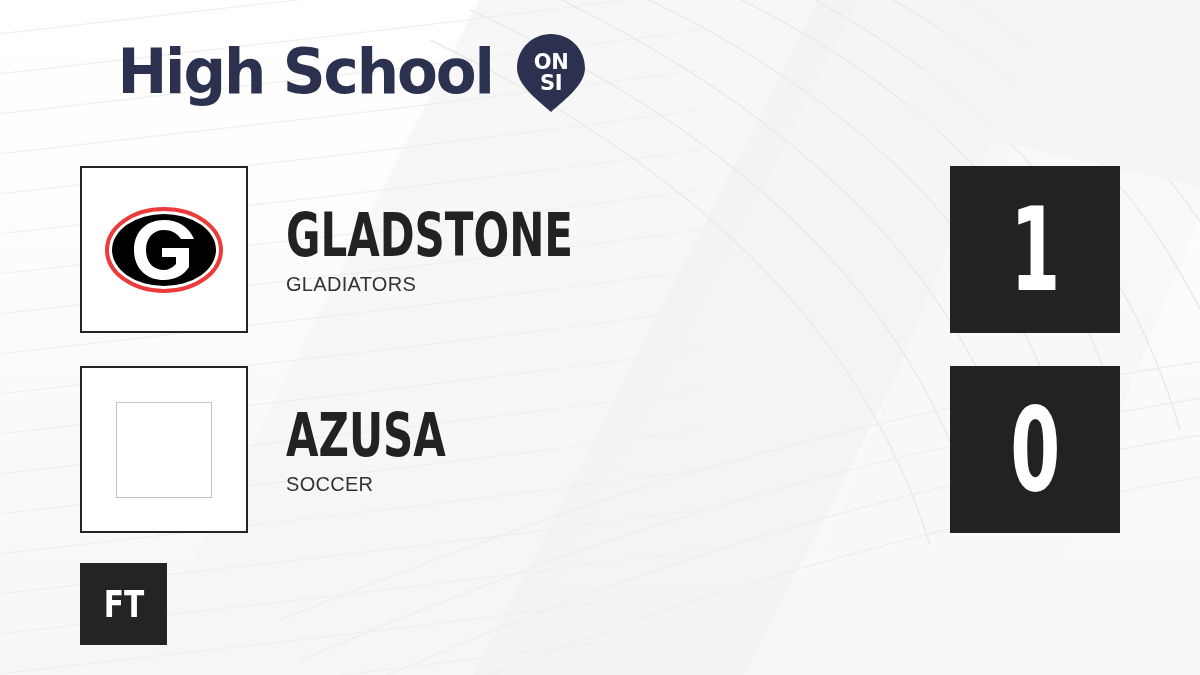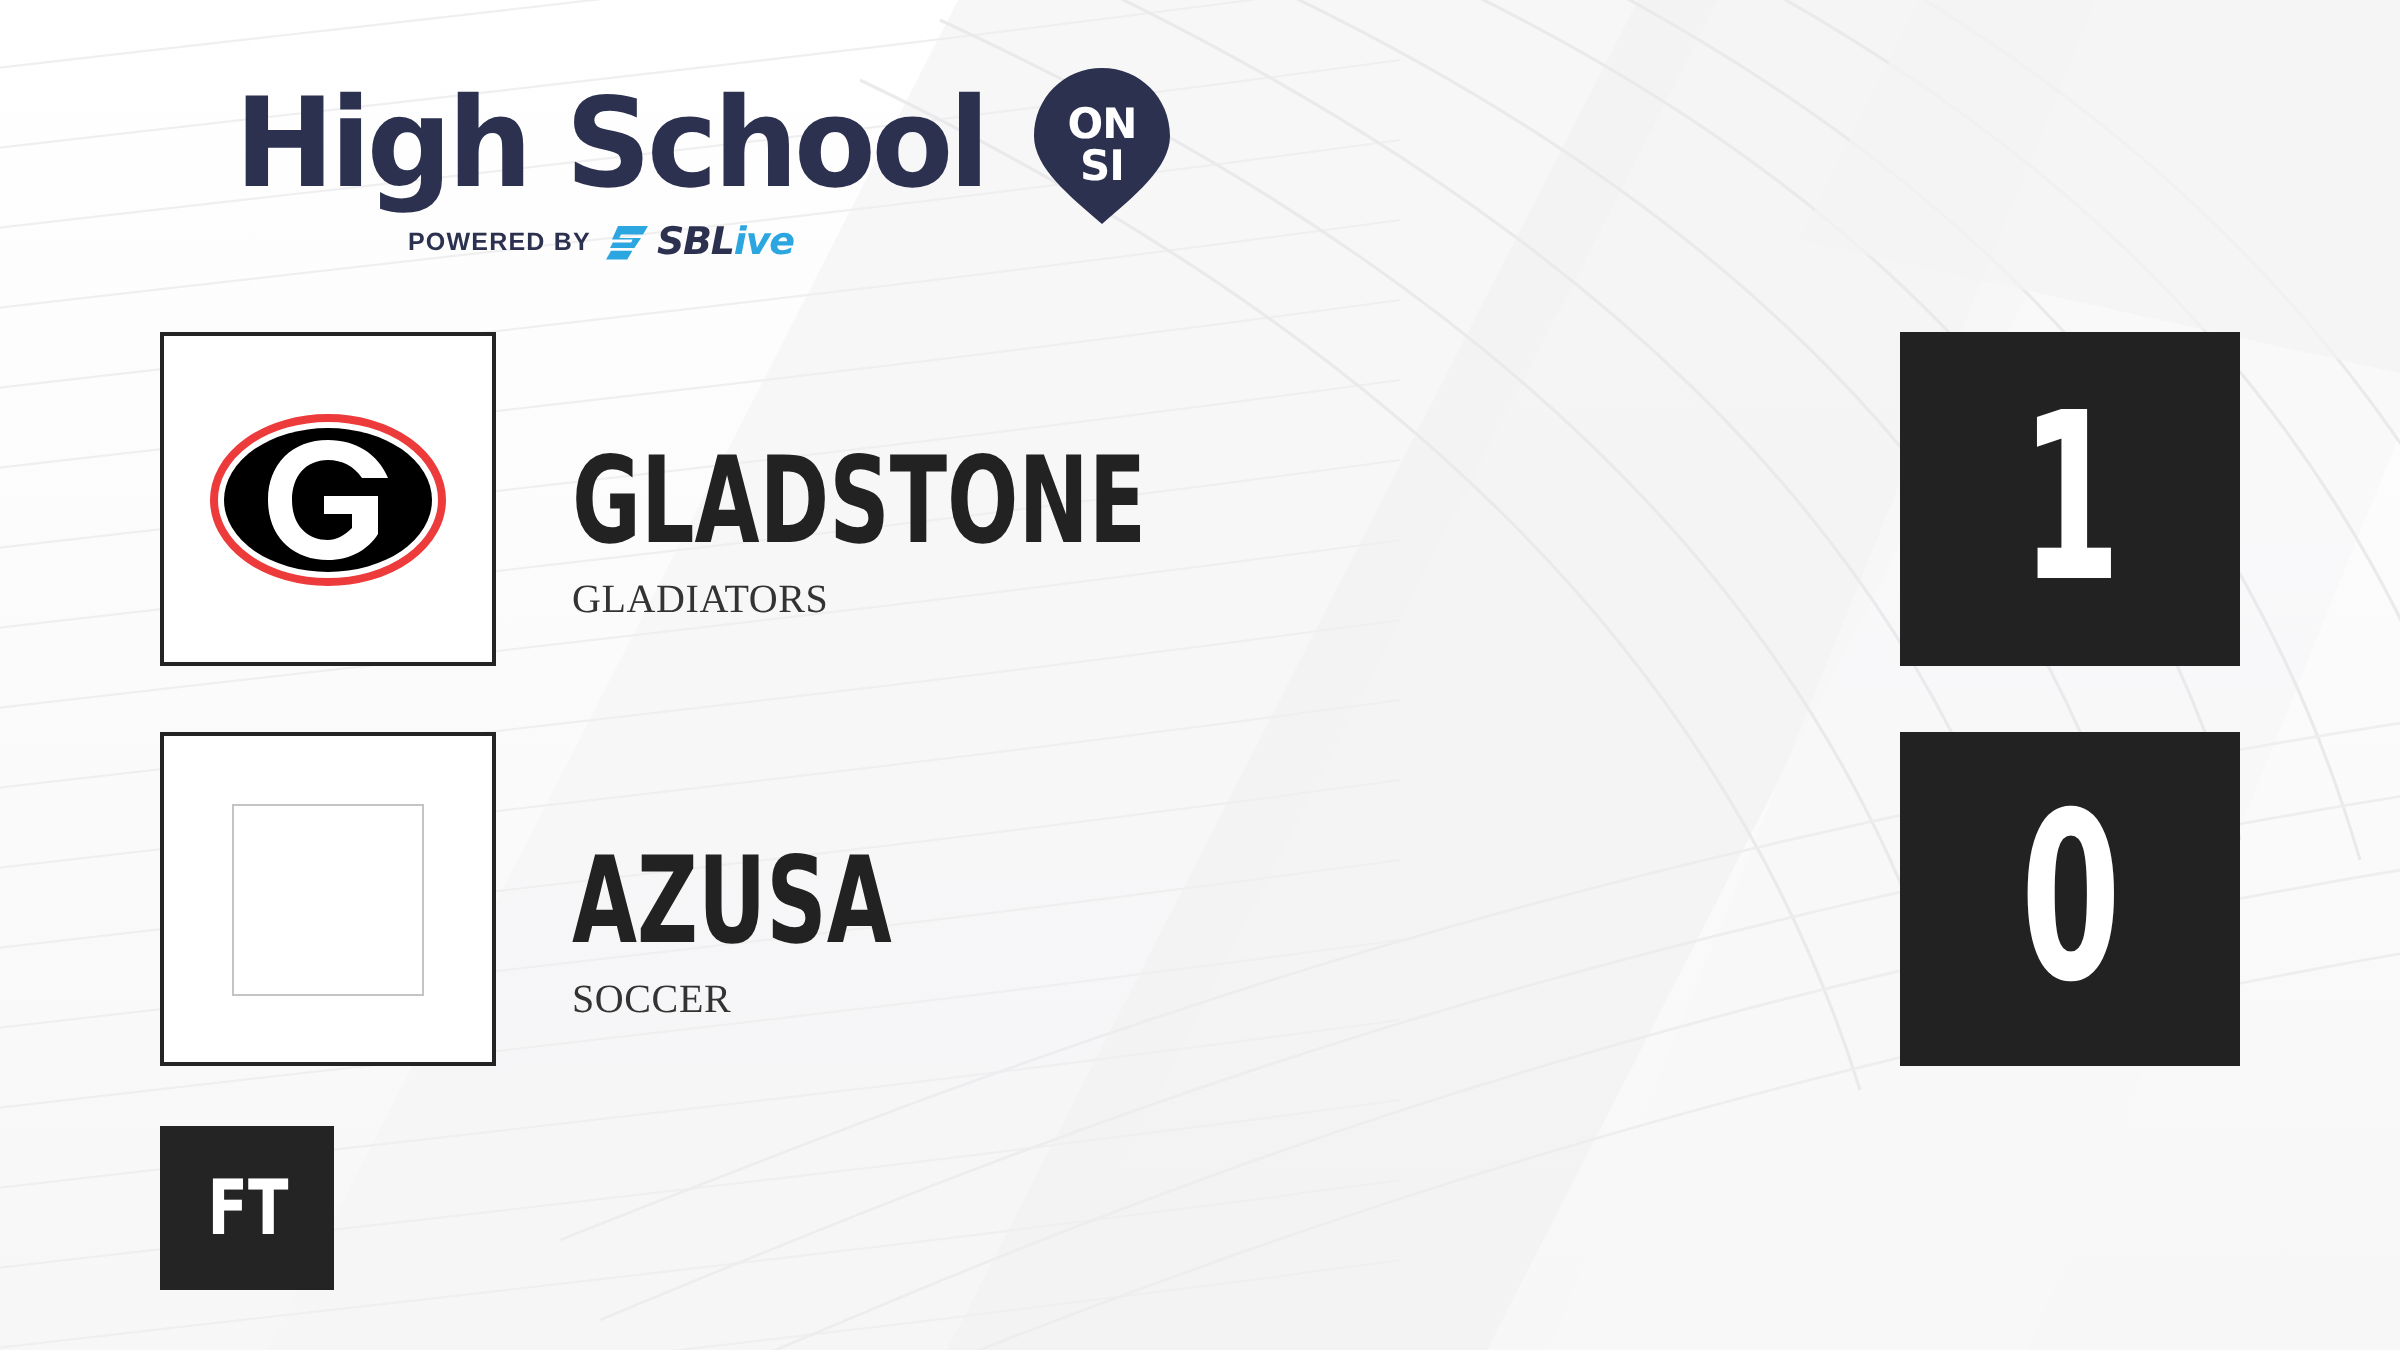--- a/index.html
+++ b/index.html
@@ -119,40 +119,40 @@
     width: 96px;
     height: 96px;
     border: 1px solid #c4c4c4;
     box-sizing: border-box;
     background: #ffffff;
   }
 
   .team-text {
     position: absolute;
     left: 206px;
-    top: 16px;
+    top: 0;
     height: 167px;
     display: flex;
     flex-direction: column;
     justify-content: center;
     gap: 2px;
   }
   .team-name {
     font-family: "DejaVu Sans", sans-serif;
     font-weight: bold;
     font-size: 60px;
     line-height: 62px;
     letter-spacing: 0px;
     color: #222222;
     transform: scaleX(0.70);
     transform-origin: left center;
     white-space: nowrap;
   }
   .team-mascot {
-    font-family: Liberation Serif, serif;
+    font-family: Liberation Sans, sans-serif;
     font-weight: normal;
     font-size: 20px;
     line-height: 24px;
     letter-spacing: 0.3px;
     color: #333333;
     white-space: nowrap;
     margin-top: 4px;
   }
 
   
@@ -300,31 +300,20 @@
     <div id="logo-wordmark">
       <div id="logo-wordmark-text">High School</div>
     </div>
 
     <svg id="logo-pin" viewBox="0 0 76 82">
       <path d="M38 2 C19 2 4 17 4 36 C4 52 22 66 38 80 C54 66 72 52 72 36 C72 17 57 2 38 2 Z" fill="#2c3150"></path>
       <text x="38" y="37" text-anchor="middle" font-family="DejaVu Sans, sans-serif" font-weight="bold" font-size="21" fill="#ffffff" letter-spacing="-0.5">ON</text>
       <text x="38" y="58" text-anchor="middle" font-family="DejaVu Sans, sans-serif" font-weight="bold" font-size="21" fill="#ffffff" letter-spacing="-0.5">SI</text>
     </svg>
 
-    <div id="powered-row">
-      <span id="powered-label">POWERED BY</span>
-
-      <span id="sblive-mark">
-        <svg width="22" height="19" viewBox="0 0 22 19">
-          <path d="M6 1 L21 1 L18.5 5.2 L7.5 5.2 L6.6 7 L17.5 7 L14.2 12 L2 12 L3.4 9.2 L12.6 9.2 L13.3 7.8 L3 7.8 Z" fill="#2ba6e0"></path>
-          <path d="M2.5 13.4 L13.2 13.4 L10.6 17.8 L0 17.8 Z" fill="#2ba6e0"></path>
-        </svg>
-        <span id="sblive-text"><span class="dark">SBL</span><span class="ive">ive</span></span>
-      </span>
-    </div>
   </div>
 
   <div class="team-row" id="team-row-0">
     <div class="logo-card">
       <svg width="118" height="86" viewBox="0 0 118 86">
         <ellipse cx="59" cy="43" rx="57" ry="41" fill="none" stroke="#ed3b3b" stroke-width="4"></ellipse>
         <ellipse cx="59" cy="43" rx="52" ry="36" fill="#000000"></ellipse>
         <path d="M59 13
                  C41 13 29 25 29 43
                  C29 61 41 73 59 73

